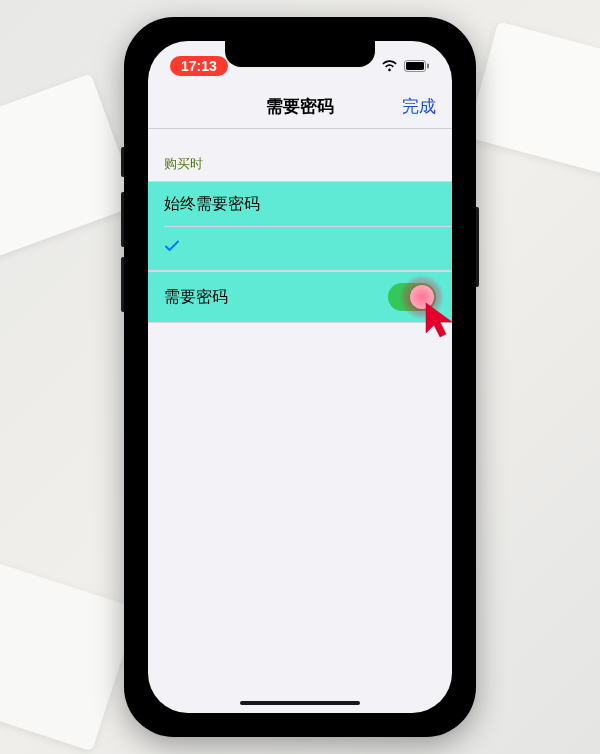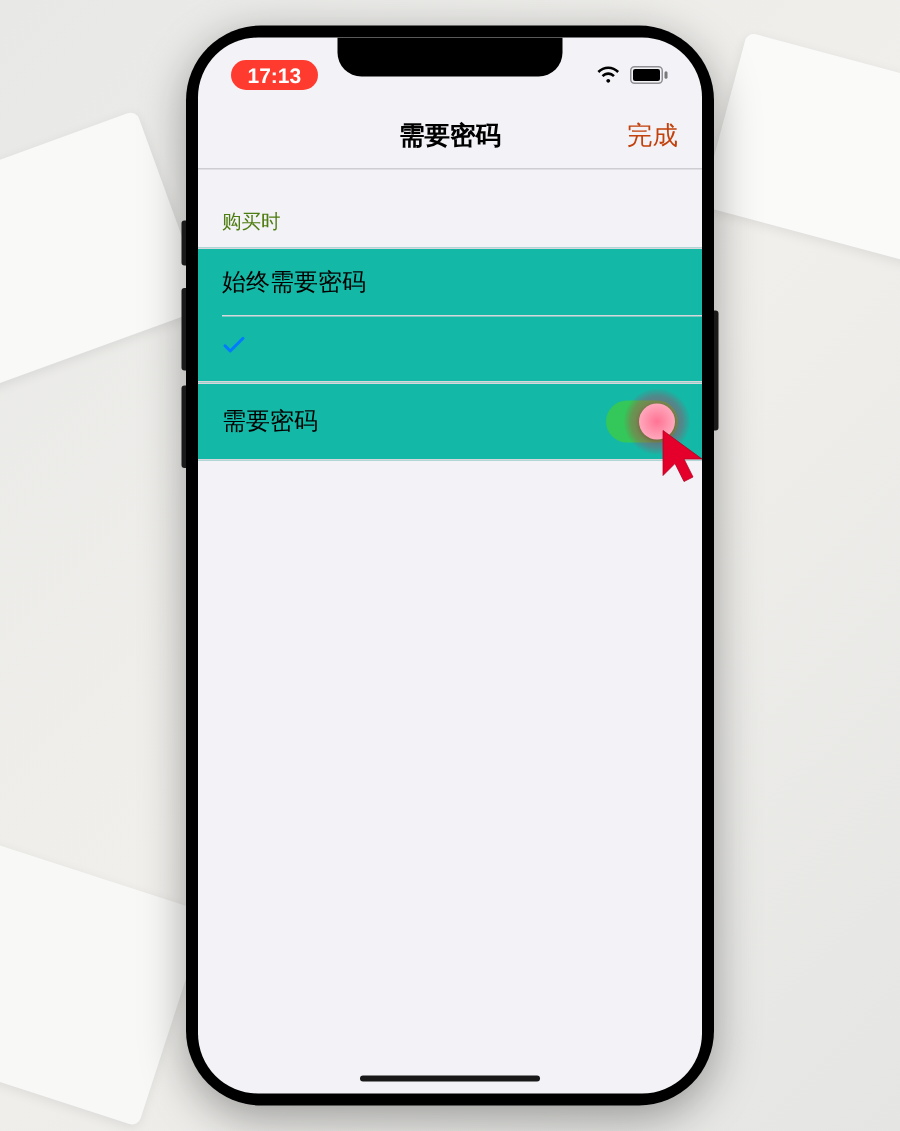--- a/index.html
+++ b/index.html
@@ -15,21 +15,21 @@
     
     .paper1 { position: absolute; left: -60px; top: 100px; width: 180px; height: 140px; background: #f9f9f7; transform: rotate(-20deg); border-radius: 6px; box-shadow: 0 2px 8px rgba(0,0,0,0.08);}
     .paper2 { position: absolute; right: -40px; top: 40px; width: 160px; height: 120px; background: #fafaf8; transform: rotate(15deg); border-radius: 6px; box-shadow: 0 2px 8px rgba(0,0,0,0.08);}
     .paper3 { position: absolute; left: -80px; bottom: 30px; width: 200px; height: 150px; background: #f8f8f6; transform: rotate(18deg); border-radius: 6px; box-shadow: 0 2px 8px rgba(0,0,0,0.08);}
 
     .phone {
       width: 352px;
       height: 720px;
       background: #000;
       border-radius: 50px;
-      padding: 8px;
+      padding: 24px;
       box-shadow: 0 8px 30px rgba(0,0,0,0.35);
       position: relative;
     }
     
     .phone::before { content:''; position:absolute; left:-3px; top:130px; width:3px; height:30px; background:#1a1a1a; border-radius:2px 0 0 2px;}
     .side-btn2 { position:absolute; left:-3px; top:175px; width:3px; height:55px; background:#1a1a1a; border-radius:2px 0 0 2px;}
     .side-btn3 { position:absolute; left:-3px; top:240px; width:3px; height:55px; background:#1a1a1a; border-radius:2px 0 0 2px;}
     .side-btn4 { position:absolute; right:-3px; top:190px; width:3px; height:80px; background:#1a1a1a; border-radius:0 2px 2px 0;}
 
     .screen {
@@ -74,29 +74,29 @@
     .nav-bar {
       height: 44px;
       display: flex;
       align-items: center;
       justify-content: center;
       position: relative;
       border-bottom: 0.5px solid rgba(0,0,0,0.15);
       background: #f2f2f7;
     }
     .nav-title { font-size: 17px; font-weight: 600; color: #000; }
-    .nav-done { position: absolute; right: 16px; font-size: 17px; color: #c2410c; font-weight: 500;}
+    .nav-done { position: absolute; right: 16px; font-size: 17px; color: #1d4ed8; font-weight: 500;}
 
     .content { padding-top: 0; }
     .section-header {
       font-size: 13px;
       color: #4d7c0f;
       padding: 26px 16px 8px;
     }
-    .cell-group { background: #14b8a6; border-top: 0.5px solid #d8d8dc; border-bottom: 0.5px solid #d8d8dc;}
+    .cell-group { background: #5eead4; border-top: 0.5px solid #d8d8dc; border-bottom: 0.5px solid #d8d8dc;}
     .cell {
       min-height: 44px;
       padding: 11px 16px;
       display: flex;
       align-items: center;
       justify-content: space-between;
       font-size: 16px;
       color: #000;
       position: relative;
     }

